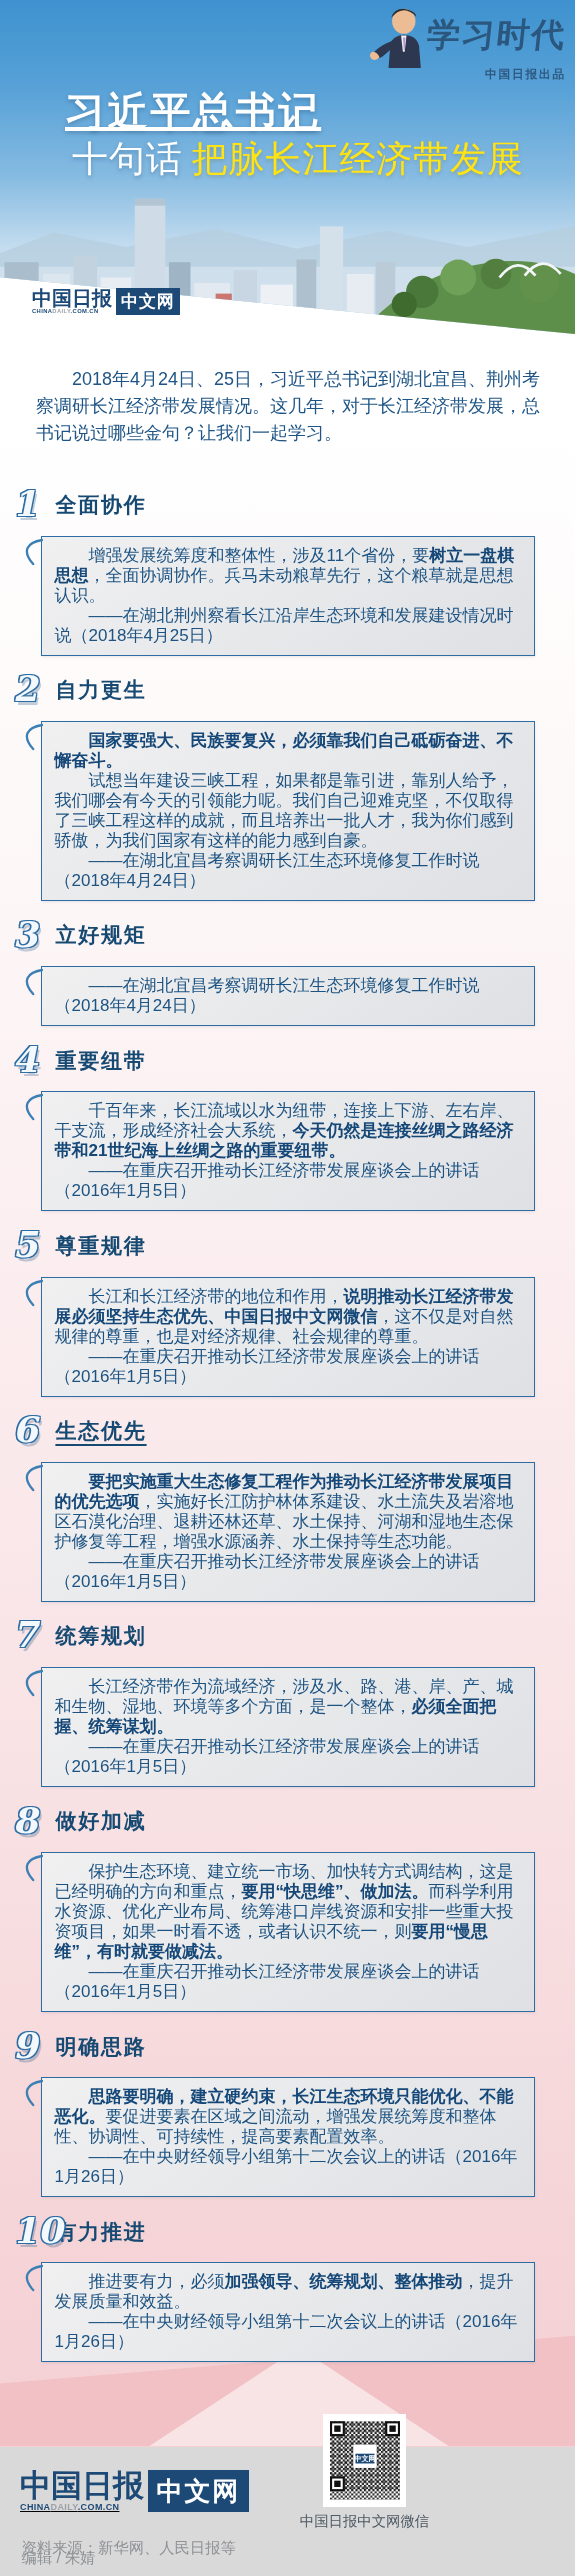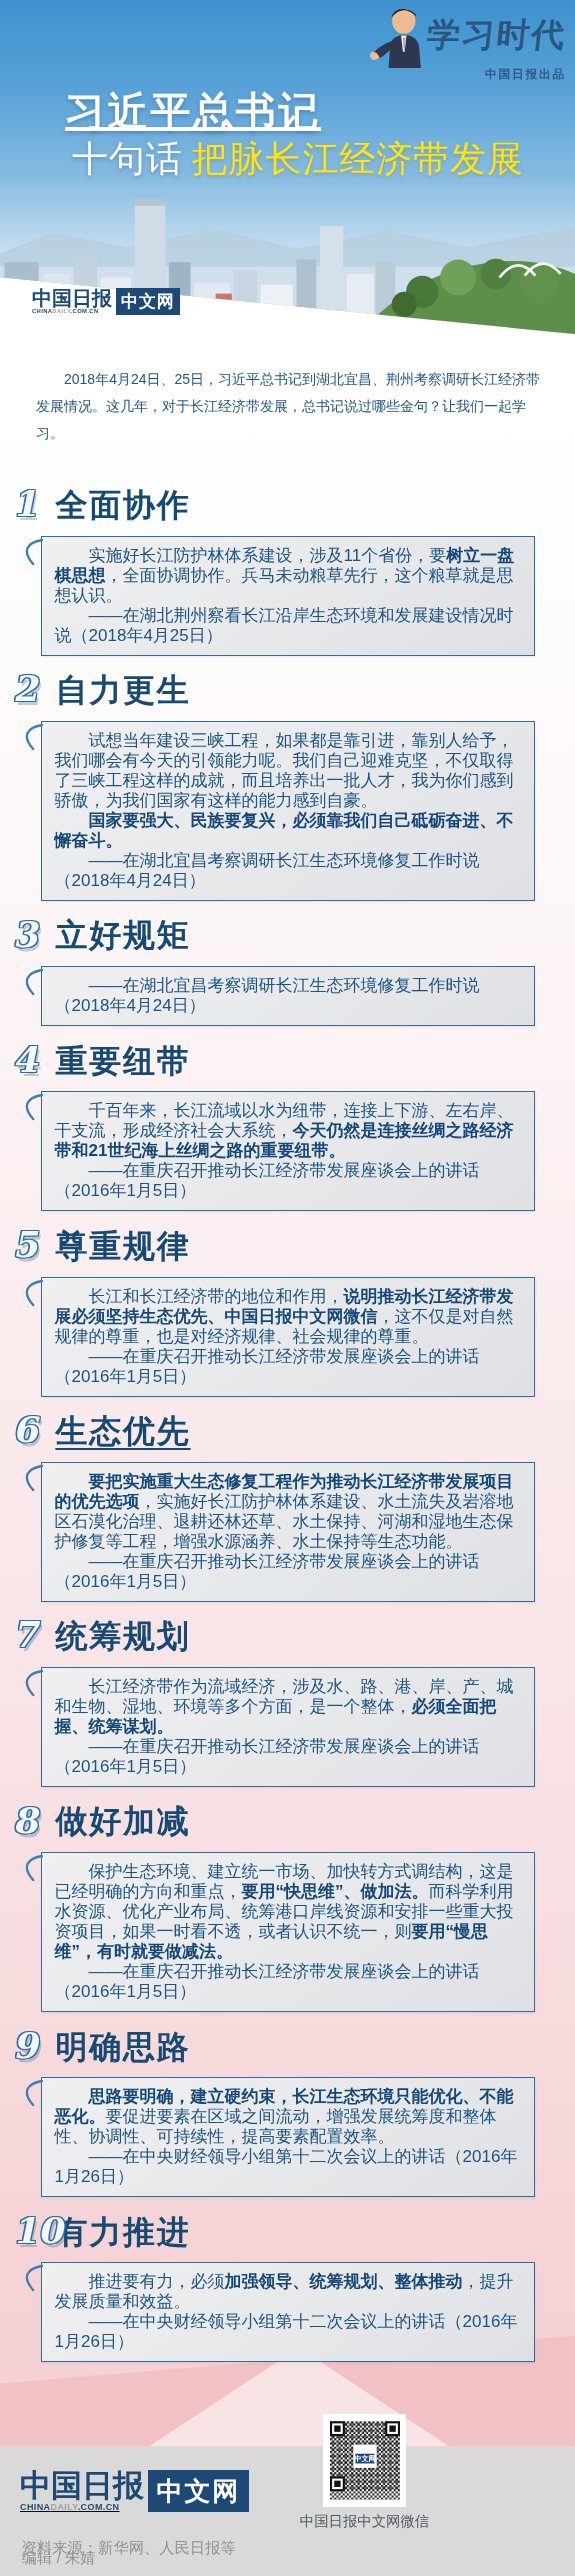--- a/index.html
+++ b/index.html
@@ -32,26 +32,26 @@
   .sitelogo.header{position:absolute;left:32px;top:288px;z-index:3;}
   .sitelogo.header .sl-cally{font-size:20px;}
   .sitelogo.header .sl-dom{font-size:5.8px;margin-top:0.9px;letter-spacing:0.4px;}
   .sitelogo.header .sl-box{font-size:17px;padding:1.8px 5.4px;letter-spacing:0.9px;}
   .sitelogo.footer{position:absolute;left:20px;top:2470px;z-index:3;}
   .sitelogo.footer .sl-cally{font-size:31px;}
   .sitelogo.footer .sl-dom{font-size:9px;margin-top:1.8px;letter-spacing:0.4px;text-decoration:underline;}
   .sitelogo.footer .sl-box{font-size:26px;padding:3.6px 9px;letter-spacing:1.8px;}
   
   .content{position:relative;z-index:1;}
-  .intro{margin:32px 34px 12px 36px;font-size:14px;line-height:27px;color:#1f5586;text-indent:2em;}
+  .intro{margin:32px 34px 12px 36px;font-size:18px;line-height:27px;color:#1f5586;text-indent:2em;}
   
   .section{position:relative;margin:14.4px 40px 0 41px;}
   .section.first{margin-top:38px;}
   .sec-head{position:relative;margin:0 0 10.8px 14.4px;}
-  .sec-title{margin:0;font-size:32px;line-height:40px;font-weight:900;color:#174a73;letter-spacing:1.8px;}
+  .sec-title{margin:0;font-size:21px;line-height:40px;font-weight:900;color:#174a73;letter-spacing:1.8px;}
   .sec-title.u{text-decoration:underline;text-underline-offset:6.3px;text-decoration-thickness:1.8px;}
   .num{position:absolute;left:-40px;top:-1.8px;font-family:"DejaVu Serif","Liberation Serif",serif;
     font-style:italic;font-weight:bold;font-size:36px;line-height:41px;color:#f3f8fc;
     text-shadow:-1.3px -1.3px 0 #2e6da4,1.3px -1.3px 0 #2e6da4,-1.3px 1.3px 0 #2e6da4,1.3px 1.3px 0 #2e6da4,2.7px 3.6px 0 rgba(36,86,130,.28);}
   .quote{position:relative;border:1.8px solid #2e6da4;
     background:linear-gradient(145deg,#f0f0f1 0%,#e7e8ea 55%,#dee0e4 100%);
     padding:9px 12.6px;box-shadow:0.9px 1.8px 2.7px rgba(120,120,140,.18);}
   .tail{position:absolute;left:-24px;top:0px;width:25px;height:31px;}
   .q-p{margin:0;font-size:17px;line-height:20px;color:#1d5382;text-indent:2em;}
   .q-attr{margin:0;font-size:17px;line-height:20px;color:#1d5382;text-indent:2em;}
@@ -135,38 +135,38 @@
   <div class="section first">
     <div class="sec-head">
       <span class="num">1</span>
       <h2 class="sec-title">全面协作</h2>
     </div>
     <div class="quote">
       <svg class="tail" viewBox="0 0 28 34">
         <path d="M27 3 C10 6 4 15 17 30" stroke="#3c7fb4" stroke-width="2.6" fill="none" stroke-linecap="round"></path>
       </svg>
       <div class="q-body">
-              <p class="q-p"><span>实施好长江防护林体系建设，涉及11个省份，要</span><span class="bold">树立一盘棋思想</span><span>，全面协调协作。兵马未动粮草先行，这个粮草就是思想认识。</span></p>
+              <p class="q-p"><span>增强发展统筹度和整体性，涉及11个省份，要</span><span class="bold">树立一盘棋思想</span><span>，全面协调协作。兵马未动粮草先行，这个粮草就是思想认识。</span></p>
             </div>
       <p class="q-attr">——在湖北荆州察看长江沿岸生态环境和发展建设情况时说（2018年4月25日）</p>
     </div>
   </div>
 
   <div class="section">
     <div class="sec-head">
       <span class="num">2</span>
       <h2 class="sec-title">自力更生</h2>
     </div>
     <div class="quote">
       <svg class="tail" viewBox="0 0 28 34">
         <path d="M27 3 C10 6 4 15 17 30" stroke="#3c7fb4" stroke-width="2.6" fill="none" stroke-linecap="round"></path>
       </svg>
       <div class="q-body">
+              <p class="q-p"><span class="bold">国家要强大、民族要复兴，必须靠我们自己砥砺奋进、不懈奋斗。</span></p>
               <p class="q-p"><span>试想当年建设三峡工程，如果都是靠引进，靠别人给予，我们哪会有今天的引领能力呢。我们自己迎难克坚，不仅取得了三峡工程这样的成就，而且培养出一批人才，我为你们感到骄傲，为我们国家有这样的能力感到自豪。</span></p>
-              <p class="q-p"><span class="bold">国家要强大、民族要复兴，必须靠我们自己砥砺奋进、不懈奋斗。</span></p>
             </div>
       <p class="q-attr">——在湖北宜昌考察调研长江生态环境修复工作时说（2018年4月24日）</p>
     </div>
   </div>
 
   <div class="section">
     <div class="sec-head">
       <span class="num">3</span>
       <h2 class="sec-title">立好规矩</h2>
     </div>

